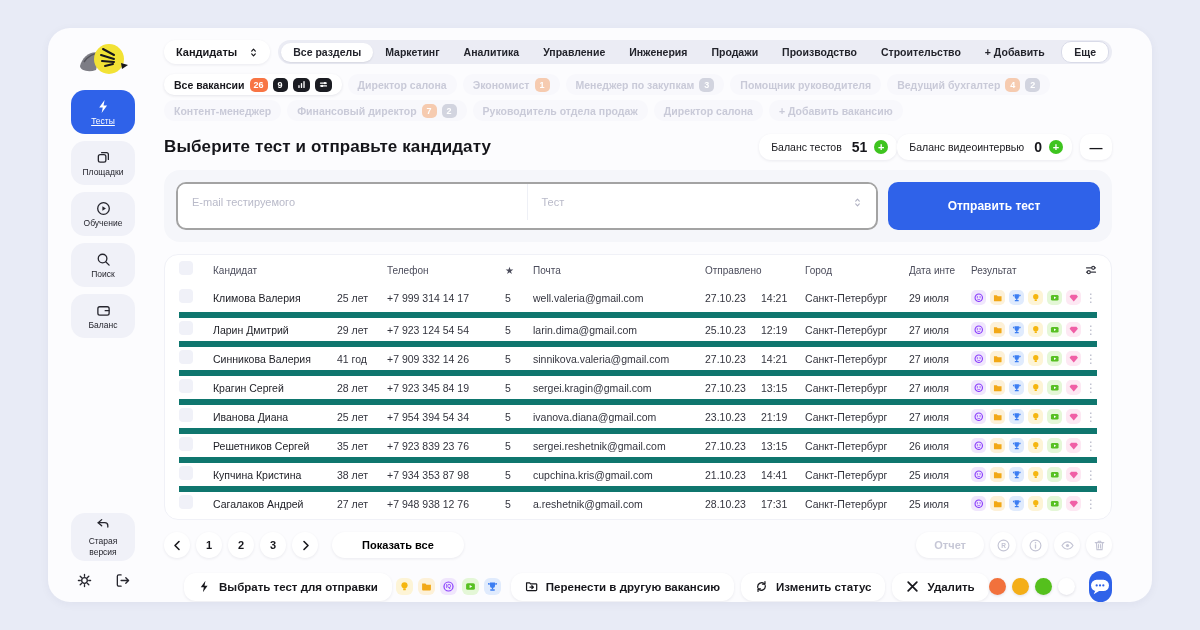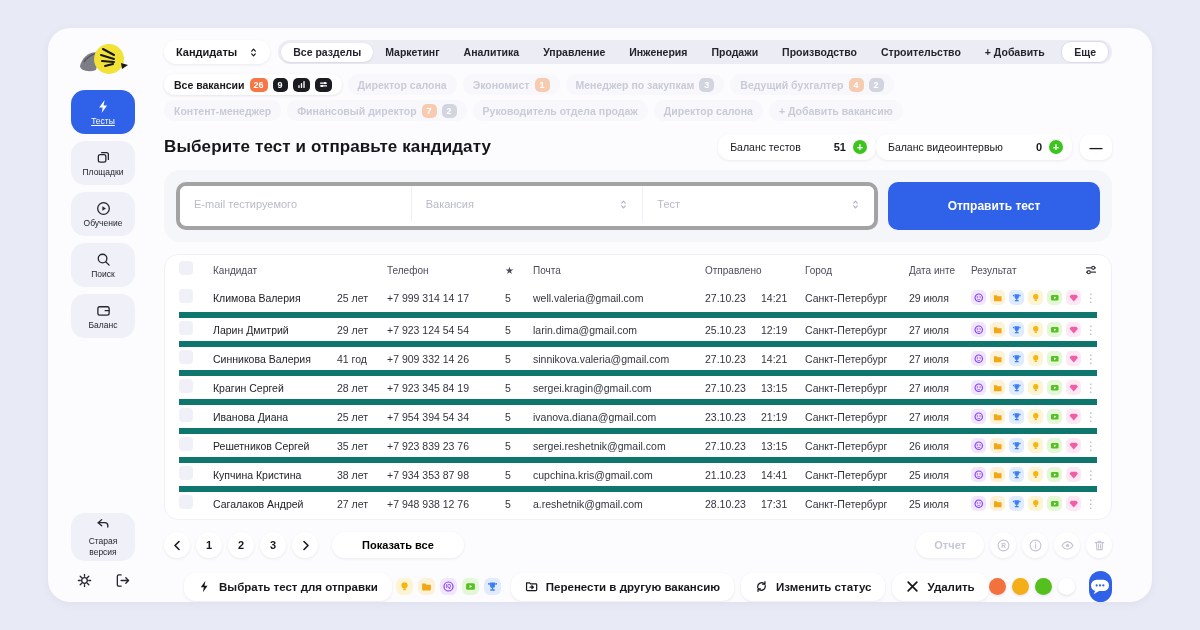--- a/index.html
+++ b/index.html
@@ -49,28 +49,28 @@
            color:#fff; display:flex; align-items:center; justify-content:center; }
   .badge.orange { background:#f87544; } .badge.black { background:#1b1c22; }
   .badge.peach { background:#f6cbb0; } .badge.gray { background:#d2d4df; }
   .badge svg { width:9px; height:9px; }
 
   .title-row { display:flex; align-items:center; margin-top:13px; height:26px; }
   .title-row h1 { font-size:17px; font-weight:700; color:#15151a; letter-spacing:.1px; }
   .balances { margin-left:auto; display:flex; gap:0; }
   .balance { height:26px; background:#fff; border-radius:12px; display:flex; align-items:center; padding:0 9px 0 12px; }
   .balance .b-label { font-size:10.5px; color:#17171c; }
-  .balance .b-value { font-size:11px; font-weight:700; margin:0 7px 0 33px; }
+  .balance .b-value { font-size:14px; font-weight:700; margin:0 7px 0 10px; }
   .plus-circle { width:14px; height:14px; border-radius:50%; background:#3ec41f; color:#fff;
                  font-size:11px; font-weight:700; display:flex; align-items:center; justify-content:center; line-height:1; }
   .collapse-btn { width:32px; height:26px; margin-left:8px; background:#fff; border-radius:10px;
                   font-size:13px; font-weight:700; color:#17171c; }
 
   .form-panel { margin-top:10px; background:#f5f6fa; border-radius:16px; padding:12px; display:flex; gap:10px; }
-  .fields { flex:1; display:flex; background:#fff; border-radius:10px; border:4px solid #a3a3a3; overflow:hidden; }
+  .fields { flex:1; display:flex; background:#fff; border-radius:10px; border:2px solid #a3a3a3; overflow:hidden; }
   .field { flex:1; display:flex; align-items:center; justify-content:space-between; padding:0 14px; height:36px;
            font-size:11px; color:#b9bac9; background:#fff; border-right:1px solid #eef0f6; }
   .field:last-child { border-right:none; }
   input.field { outline:none; border-top:none; border-left:none; border-bottom:none; }
   input.field::placeholder { color:#b9bac9; }
   .field svg { width:9px; height:11px; color:#b0b1c2; }
   .submit { width:212px; height:48px; background:#2f62e9; color:#fff; border-radius:10px; font-size:12px; font-weight:700; }
 
   .table-card { margin-top:12px; background:#fff; border-radius:14px; border:1px solid #f0f1f7; padding:2px 14px 4px; }
   .trow { display:grid; grid-template-columns:34px 124px 50px 118px 28px 1fr 56px 44px 104px 62px 110px 16px;
@@ -247,20 +247,23 @@
         </button>
         <button class="chip">
           <span>Экономист</span>
           <span class="badge peach">1</span>
         </button>
         <button class="chip">
           <span>Менеджер по закупкам</span>
           <span class="badge gray">3</span>
         </button>
         <button class="chip">
+          <span>Помощник руководителя</span>
+        </button>
+        <button class="chip">
           <span>Ведущий бухгалтер</span>
           <span class="badge peach">4</span>
           <span class="badge gray">2</span>
         </button>
       </div>
     <div class="chips" id="chips-row-2">
         <button class="chip">
           <span>Контент-менеджер</span>
         </button>
         <button class="chip">
@@ -292,26 +295,20 @@
             <span class="b-value">0</span>
             <button class="plus-circle">+</button>
           </div>
         </div>
       <button class="collapse-btn shadow">—</button>
     </div>
 
     <div class="form-panel">
       <div class="fields">
         <input class="field" placeholder="E-mail тестируемого" style="">
-        <button class="field">
-          <span>Вакансия</span>
-          <svg viewBox="0 0 10 11" fill="none" stroke="currentColor" stroke-width="1.2" stroke-linecap="round" stroke-linejoin="round">
-              <path d="M3 4 5 1.8 7 4M3 7 5 9.2 7 7"></path>
-            </svg>
-        </button>
         <button class="field">
           <span>Тест</span>
           <svg viewBox="0 0 10 11" fill="none" stroke="currentColor" stroke-width="1.2" stroke-linecap="round" stroke-linejoin="round">
               <path d="M3 4 5 1.8 7 4M3 7 5 9.2 7 7"></path>
             </svg>
         </button>
       </div>
       <button class="submit">Отправить тест</button>
     </div>
 

